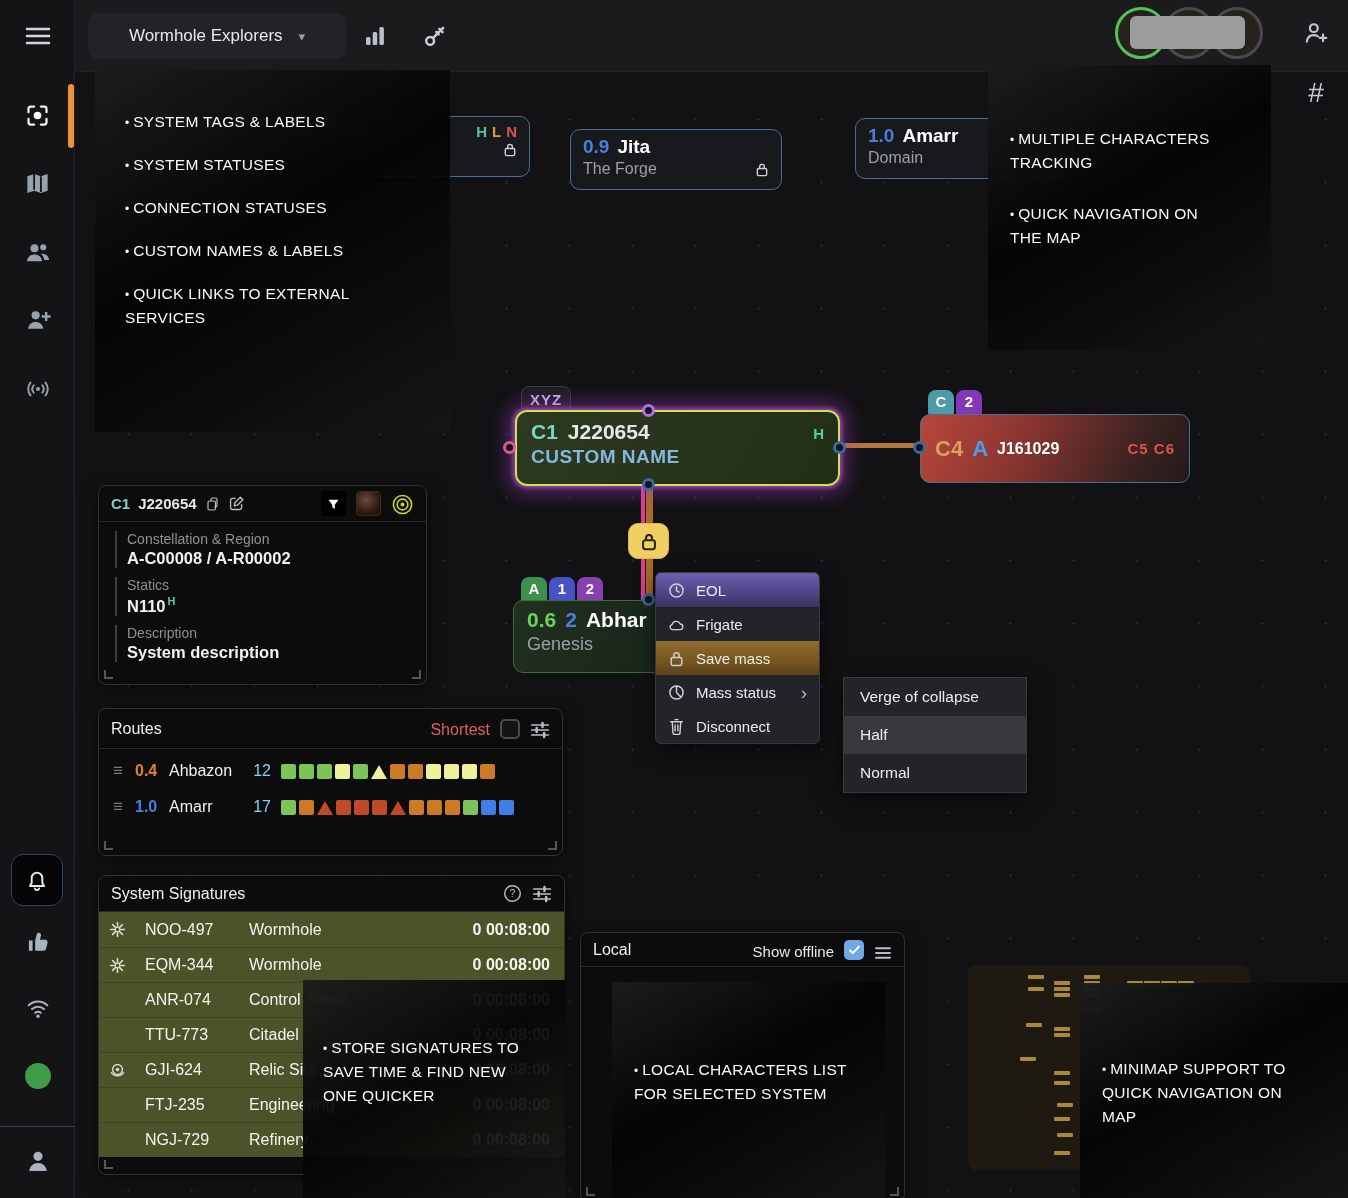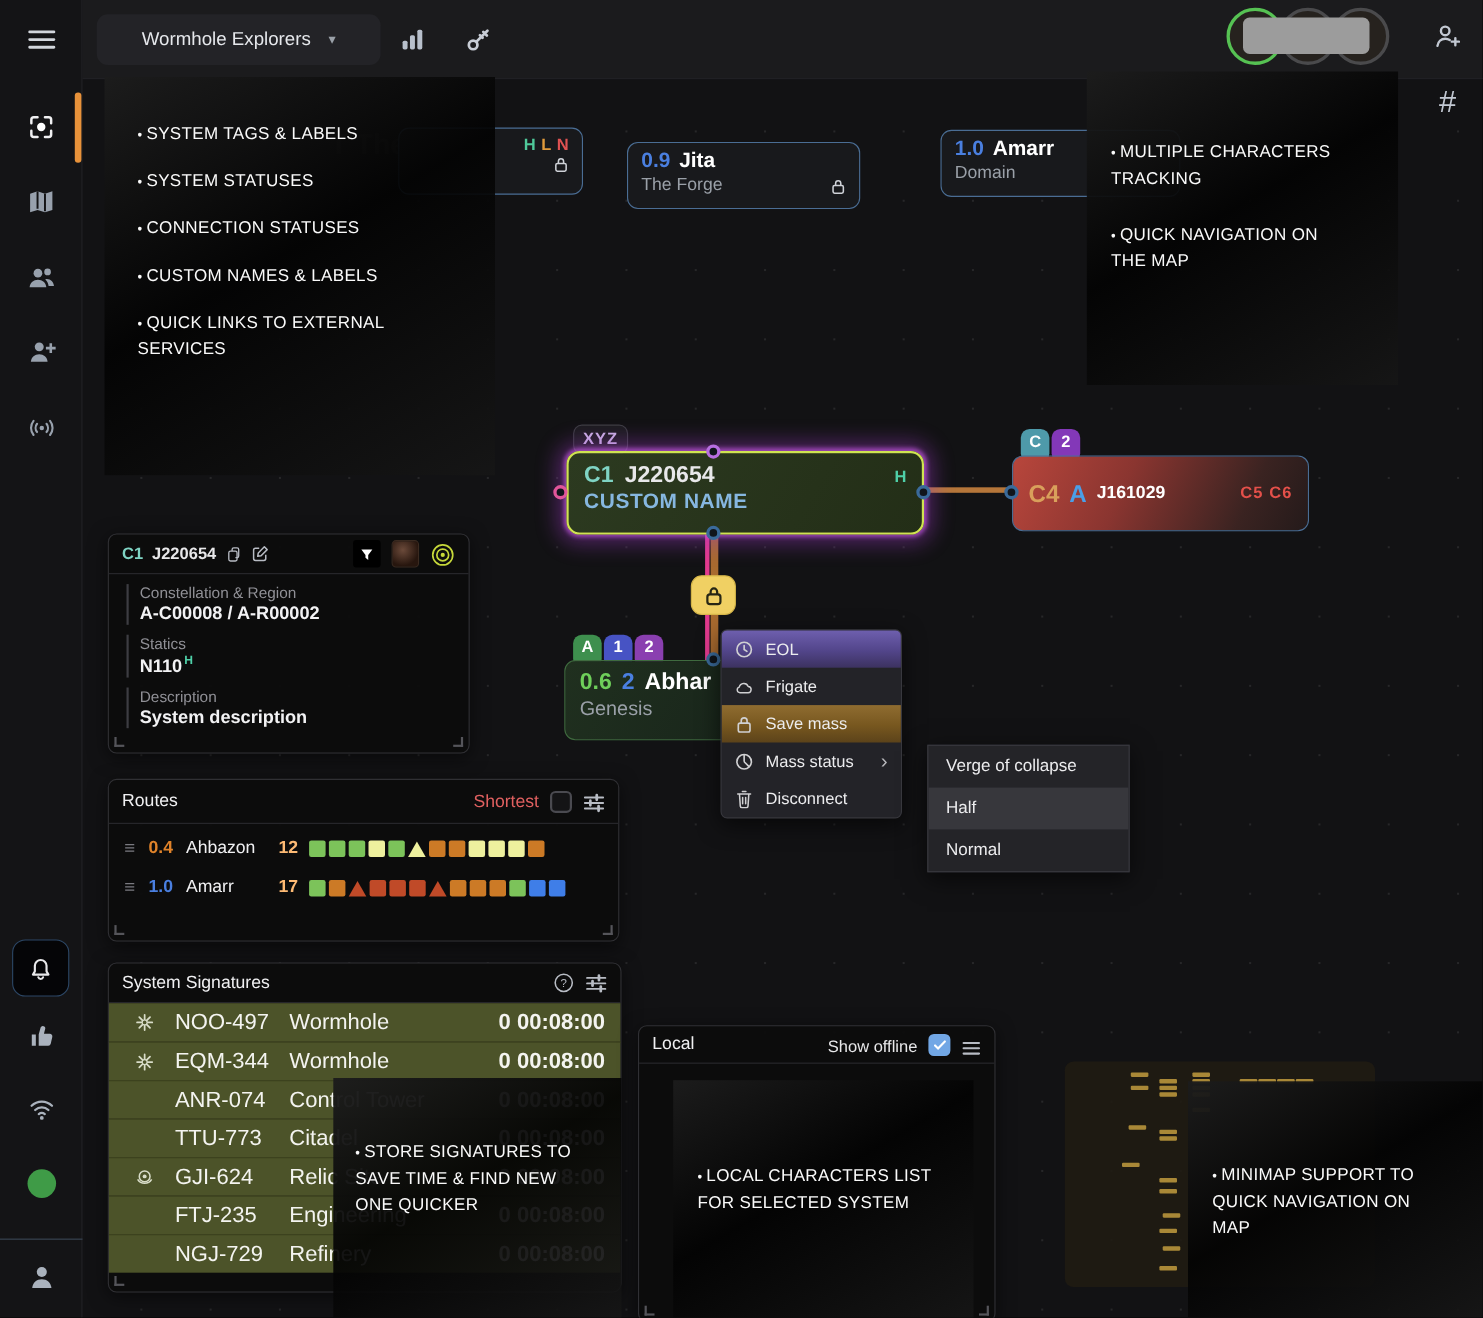--- a/index.html
+++ b/index.html
@@ -90,30 +90,30 @@
   .info-vl { font-size:16.5px; font-weight:bold; color:#f2f2f4; margin-top:2px; }
   .sup-static { color:#4fd0a8; font-weight:bold; font-size:11px; vertical-align:super; margin-left:2px; }
   .mini-thumb { width:25px; height:25px; border-radius:4px; background:radial-gradient(circle at 40% 35%, #6b4a3a, #27160e 70%); border:1px solid #3a2a20; }
   .funnel-box { width:25px; height:25px; border-radius:3px; background:#000; display:flex; align-items:center; justify-content:center; }
 
   
   .route-row { display:flex; align-items:center; padding:0 0 0 14px; height:28px; margin-top:8px; }
   .rt-handle { width:22px; color:#7a7a80; font-size:17px; cursor:grab; }
   .rt-sec { width:34px; font-size:16px; font-weight:bold; }
   .rt-name { width:68px; font-size:16px; color:#f0f0f2; }
-  .rt-jumps { width:34px; font-size:16px; font-weight:bold; color:#fdba74; text-align:right; margin-right:10px; }
+  .rt-jumps { width:34px; font-size:16px; font-weight:normal; color:#7dd3fc; text-align:right; margin-right:10px; }
   .rt-marks { display:flex; gap:3px; align-items:flex-end; }
   .mk-sq { width:15px; height:15px; border-radius:2px; }
   .mk-tri { width:0; height:0; border-left:8px solid transparent; border-right:8px solid transparent; border-bottom:14px solid #ccc; }
   .chk { width:20px; height:20px; border-radius:5px; border:2px solid #4a4a50; background:#141416; cursor:pointer; }
   .chk.on { background:#72a7e5; border-color:#72a7e5; display:flex; align-items:center; justify-content:center; }
   .shortest { color:#e06060; font-size:16px; }
 
   
-  .sig-row { display:grid; grid-template-columns:36px 104px 1fr auto; align-items:center; height:35px; padding:0 14px 0 24px; background:#4c5329; border-top:1px solid #3c431f; font-size:20px; color:#f4f4f0; cursor:pointer; }
+  .sig-row { display:grid; grid-template-columns:36px 104px 1fr auto; align-items:center; height:35px; padding:0 14px 0 10px; background:#4c5329; border-top:1px solid #3c431f; font-size:16px; color:#f4f4f0; cursor:pointer; }
   .sig-row:first-child { border-top:none; }
   .sig-ic { color:#d8dcc8; display:flex; }
   .sig-ic svg { width:17px; height:17px; }
   .sig-time { font-weight:bold; }
 
   
   .show-off { font-size:15px; color:#e8e8ea; }
 
   
   .minimap { position:absolute; left:968px; top:965px; width:282px; height:205px; background:rgba(32,27,18,0.88); border-radius:8px; z-index:3; }

